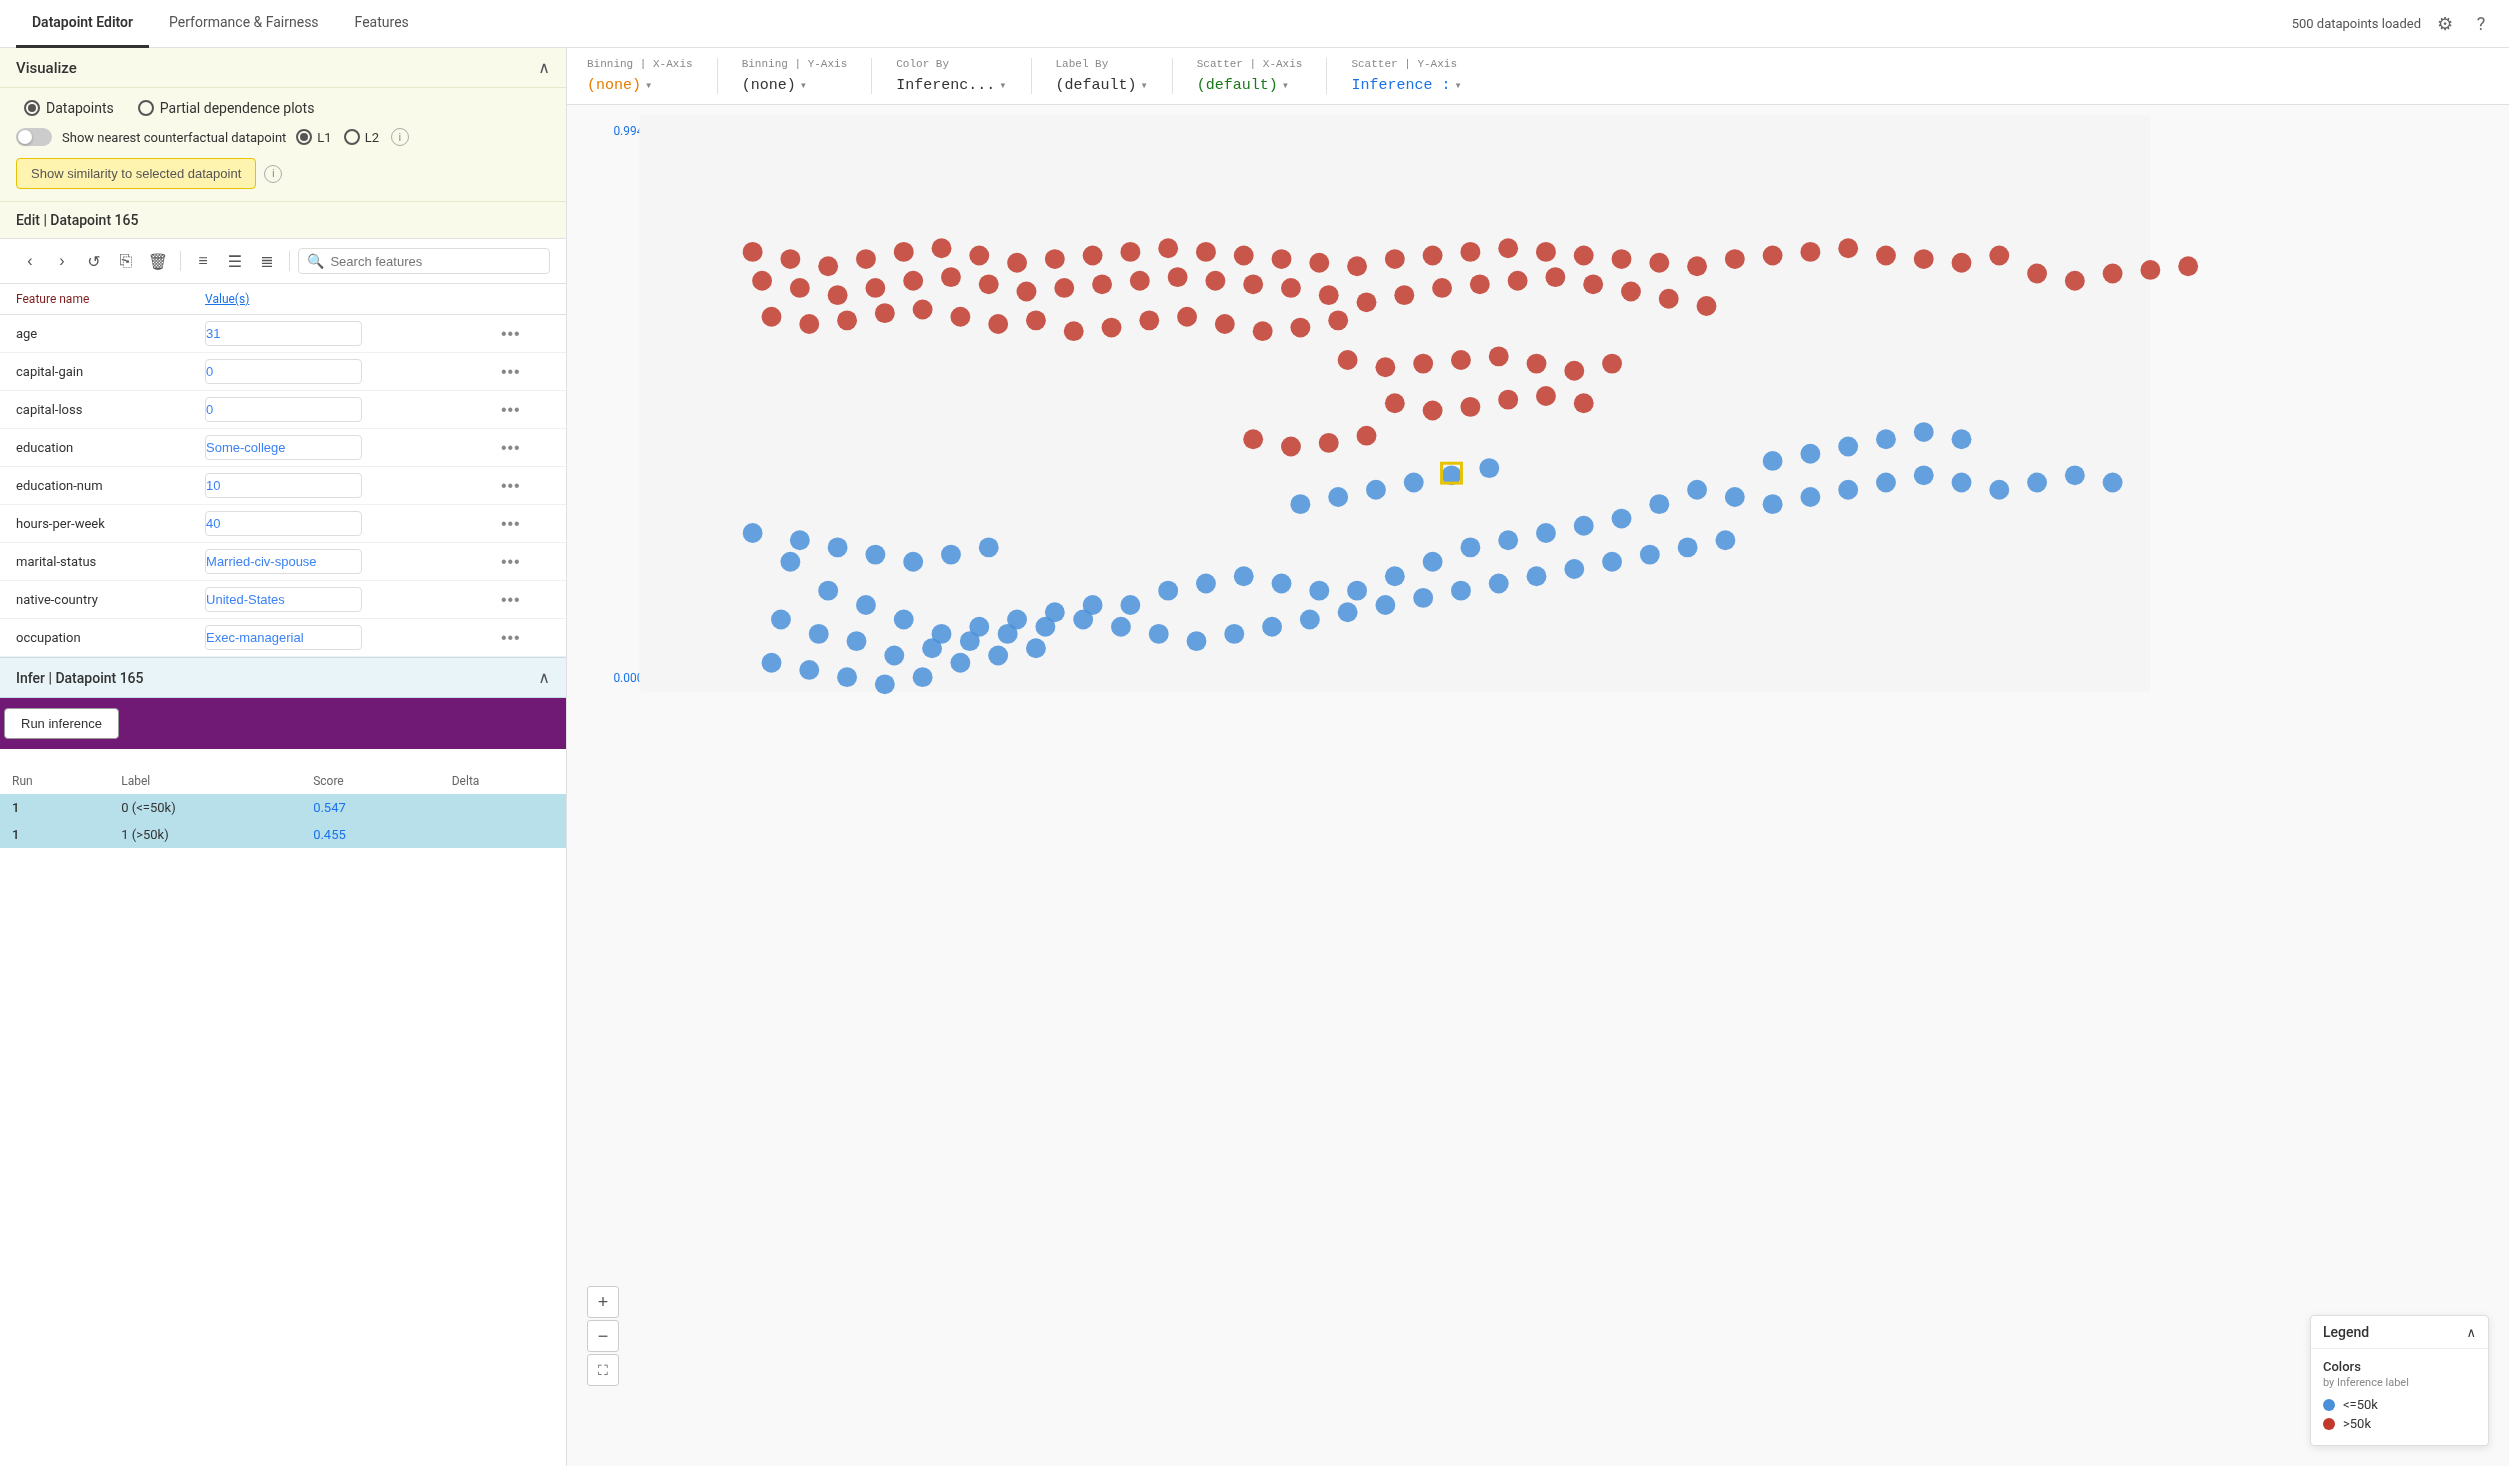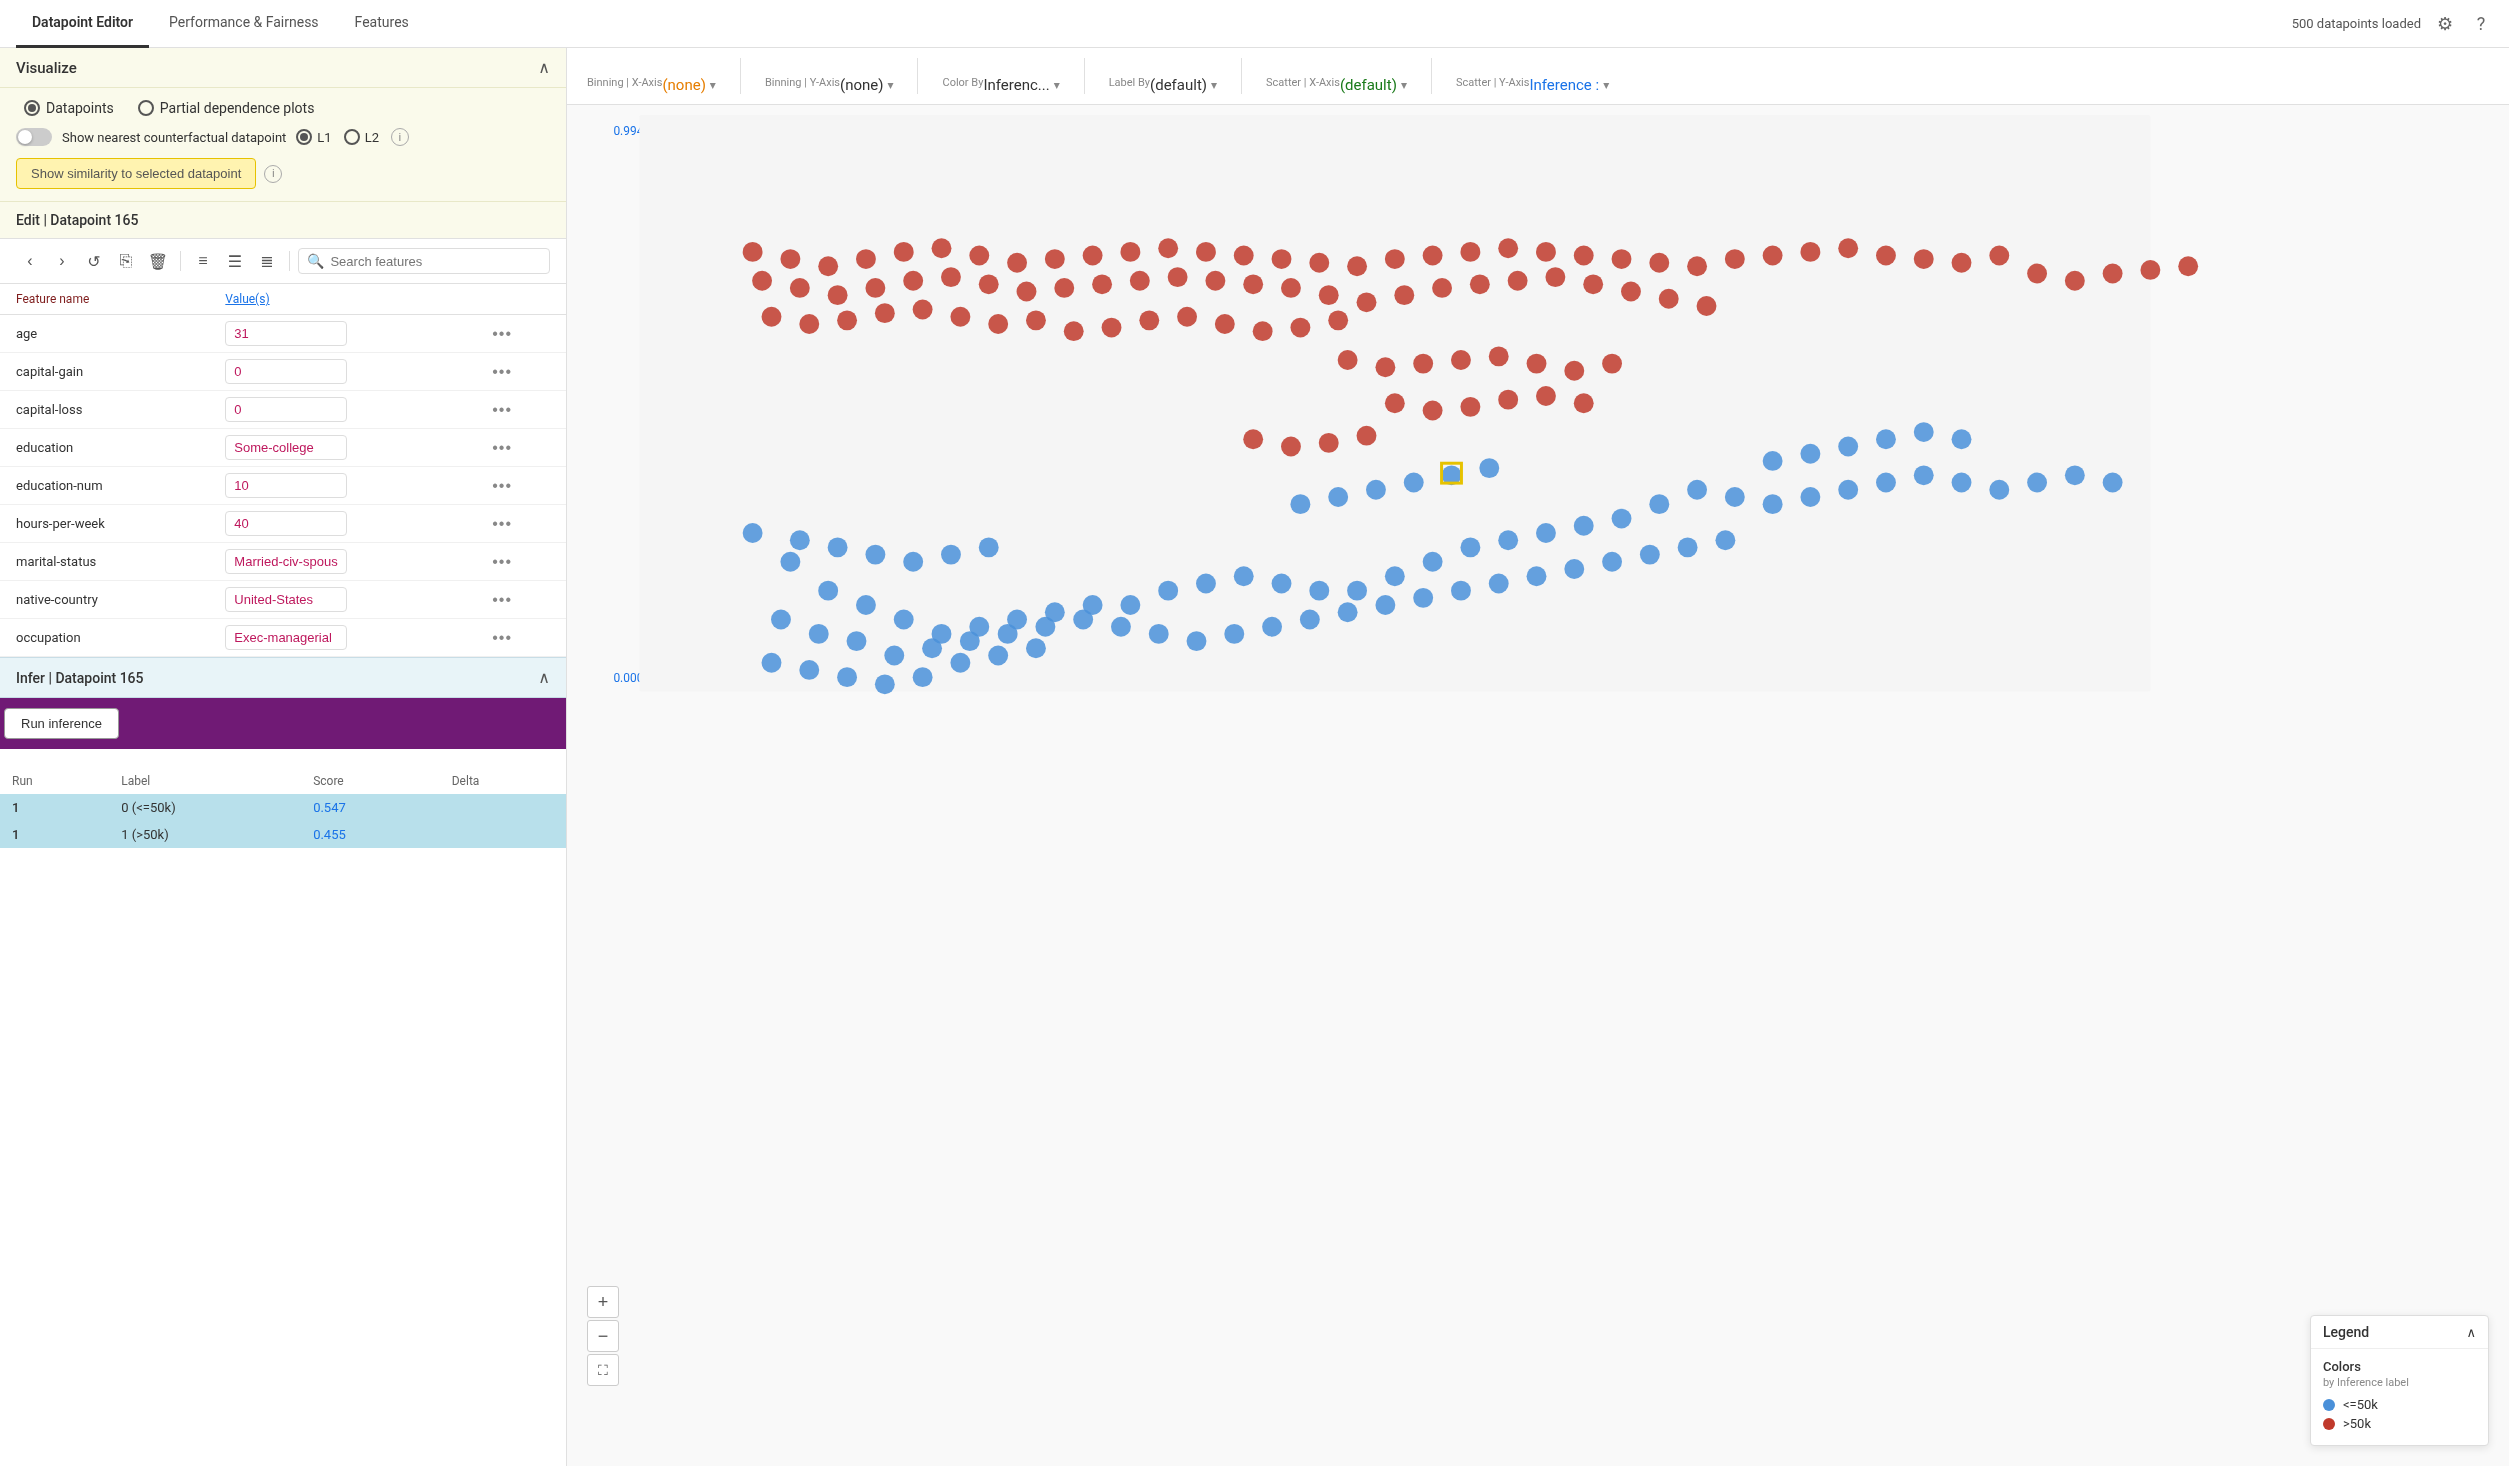--- a/index.html
+++ b/index.html
@@ -49,42 +49,42 @@
     .toolbar-btn { width: 28px; height: 28px; border: none; background: transparent; cursor: pointer; display: flex; align-items: center; justify-content: center; color: #555; font-size: 16px; border-radius: 3px; }
     .toolbar-separator { width: 1px; height: 20px; background: #ddd; margin: 0 4px; }
     .search-box { display: flex; align-items: center; gap: 6px; border: 1px solid #ddd; border-radius: 4px; padding: 4px 8px; flex: 1; }
     .search-box input { border: none; outline: none; font-size: 13px; width: 100%; background: transparent; }
 
     
     .feature-table { width: 100%; border-collapse: collapse; }
     .feature-table th { text-align: left; padding: 8px 16px; font-size: 12px; color: #7f1d1d; font-weight: 400; border-bottom: 1px solid #e0e0e0; }
     .feature-table th.underline { color: #1a73e8; text-decoration: underline; }
     .feature-table td { padding: 6px 16px; border-bottom: 1px solid #f0f0f0; font-size: 13px; }
-    .feature-value-input { border: 1px solid #ddd; border-radius: 4px; padding: 4px 8px; font-size: 13px; width: 122px; color: #be185d; background: #fff; }
+    .feature-value-input { border: 1px solid #ddd; border-radius: 4px; padding: 4px 0; font-size: 13px; width: 157px; color: #3b82f6; background: #fff; }
     .more-btn { background: transparent; border: none; cursor: pointer; color: #888; font-size: 16px; letter-spacing: 1px; }
 
     
     .infer-header { display: flex; align-items: center; justify-content: space-between; padding: 10px 16px; background: #e8f4f8; border-bottom: 1px solid #c8dde6; border-top: 1px solid #c8dde6; }
     .infer-title { font-size: 14px; font-weight: 500; }
     .infer-content { background: #701a75; padding: 10px 4px; text-decoration: underline; }
     .run-btn { border: 1.5px solid #999; background: #fff; padding: 7px 16px; border-radius: 4px; cursor: pointer; font-size: 13px; color: #333; }
 
     .infer-table { width: 100%; border-collapse: collapse; margin-top: 19px; }
     .infer-table th { text-align: left; padding: 6px 12px; font-size: 12px; color: #666; font-weight: 400; }
     .infer-table td { padding: 6px 12px; font-size: 13px; }
     .infer-row-selected { background: #b8e0eb; }
     .infer-run-num { font-weight: 500; }
     .infer-score { color: #1a73e8; }
 
     
     .right-panel { flex: 1; display: flex; flex-direction: column; overflow: hidden; }
 
     
     .controls-bar { display: flex; align-items: flex-end; gap: 24px; padding: 10px 20px; border-bottom: 1px solid #e0e0e0; flex-wrap: wrap; }
-    .control-group { display: flex; gap: 0; }
+    .control-group { display: flex; flex-direction: column; gap: 7px; font-family: Liberation Mono, monospace; }
     .control-label { font-size: 11px; color: #888; }
     .control-value { display: flex; align-items: center; gap: 4px; cursor: pointer; }
     .control-value.orange { color: #e67e00; font-size: 15px; }
     .control-value.default { color: #333; font-size: 15px; }
     .control-value.green { color: #1a7a1a; font-size: 15px; }
     .control-value.blue { color: #1a73e8; font-size: 15px; }
     .control-separator { width: 1px; height: 36px; background: #e0e0e0; }
     .dropdown-arrow { font-size: 12px; color: #888; }
 
     

